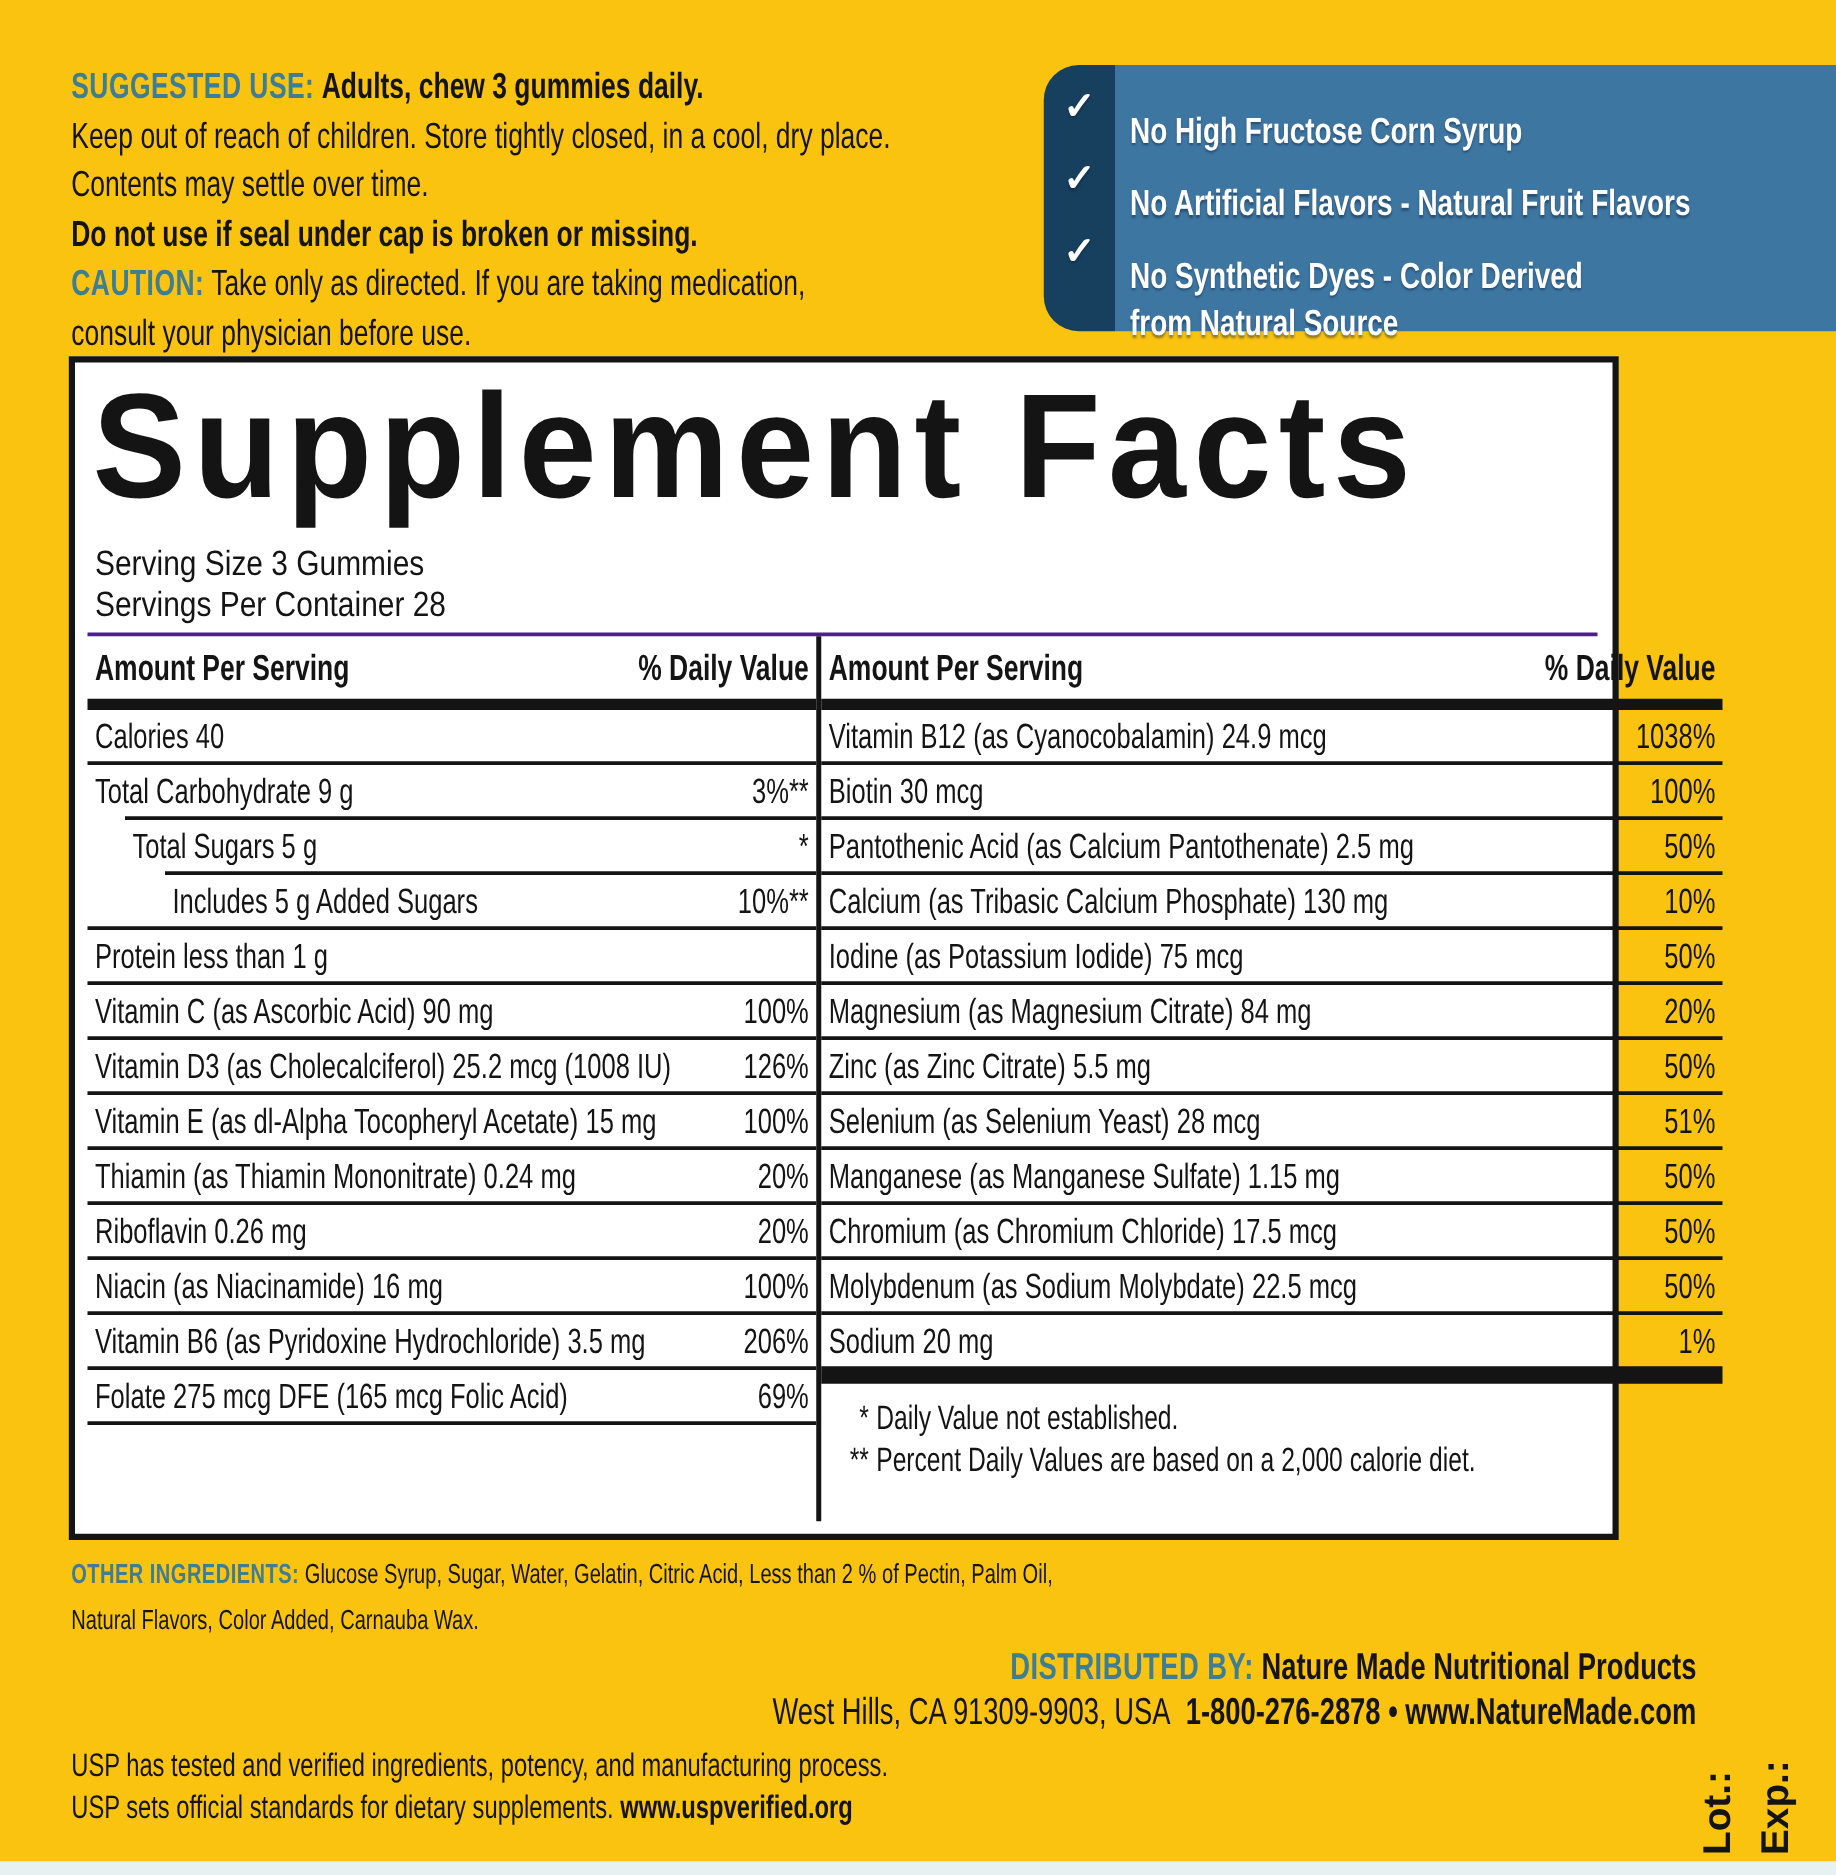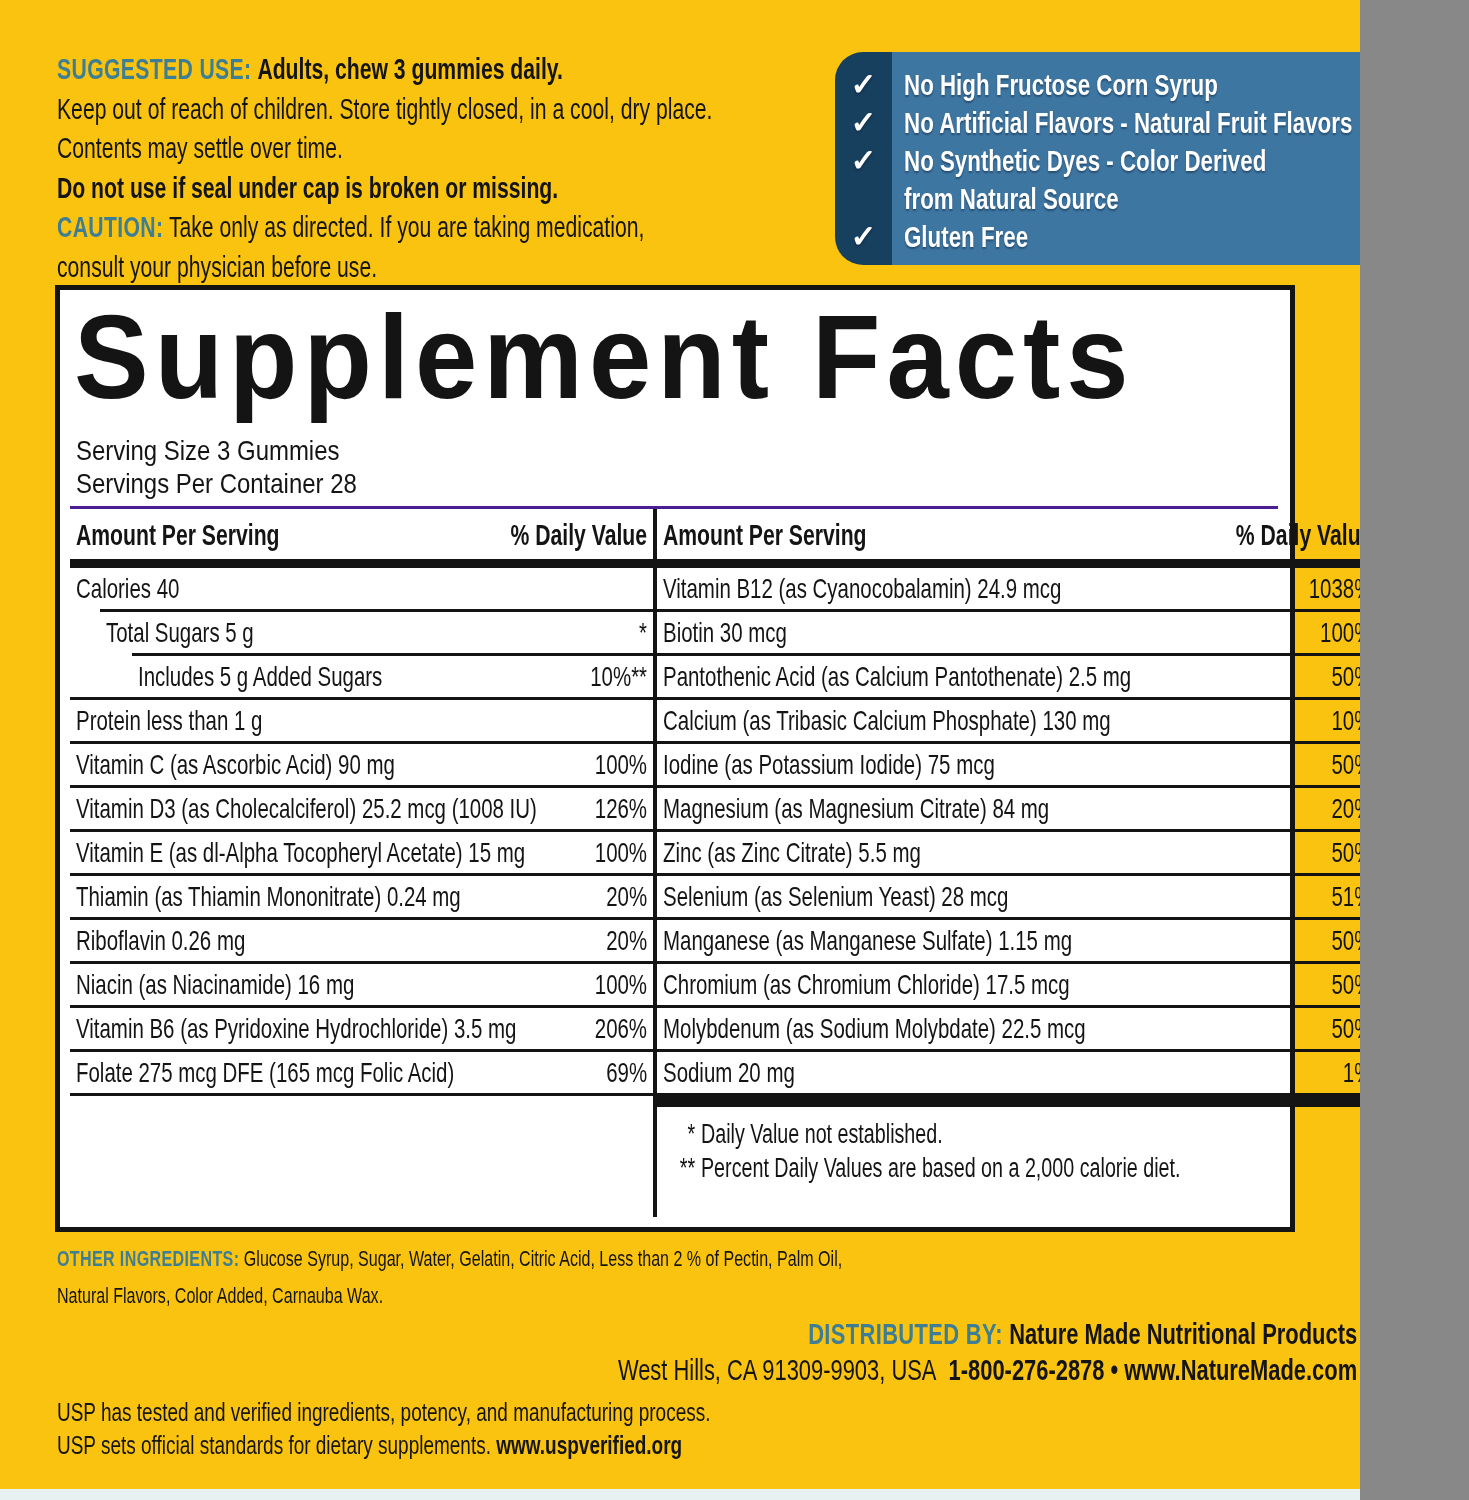--- a/index.html
+++ b/index.html
@@ -1,17 +1,17 @@
 <!DOCTYPE html>
 <html><head>
 <meta charset="utf-8">
 <style>
   html,body { margin:0; padding:0; background:#888; }
   .canvas {
-    position:relative; width:1360px; height:1500px; overflow:hidden;
+    position:relative; width:1469px; height:1500px; overflow:hidden;
     background:#fac30f; color:#141414;
     font-family:"Liberation Sans", sans-serif;
   }
   
   .cx { width:137%; transform:scaleX(0.73); transform-origin:0 0; }
   .cx85 { width:117%; transform:scaleX(0.855); transform-origin:0 0; }
   .nw { white-space:nowrap; }
   .b { font-weight:bold; }
   .teal { color:#3e7e94; font-weight:bold; letter-spacing:0.5px; }
 
@@ -20,21 +20,21 @@
 
   
   .callout {
     position:absolute; left:835px; top:52px; width:634px; height:213px;
     background:linear-gradient(90deg,#173f5e 0,#173f5e 57px,#3e76a2 57px);
     border-radius:28px 0 0 28px; box-sizing:border-box; padding-top:14px;
     color:#fff; text-shadow:0 2px 2px rgba(10,30,55,.45);
   }
   .citem { display:flex; align-items:flex-start; }
   .ccheck { flex:0 0 57px; text-align:center; font-size:31px; font-weight:bold; line-height:38px; }
-  .ctext { flex:1; font-size:29px; font-weight:bold; line-height:38px; padding-left:12px; }
+  .ctext { flex:1; font-size:29px; font-weight:bold; line-height:38px; padding-left:12px;margin-top:20px; }
   .ctext .cxc { width:130%; transform:scaleX(0.77); transform-origin:0 0; white-space:nowrap; }
 
   
   .panel {
     position:absolute; left:55px; top:285px; width:1240px; height:947px;
     background:#fff; border:5px solid #141414; box-sizing:border-box;
   }
   .title { margin:8px 0 0 14px; font-size:112px; line-height:1.0; font-weight:bold;
            letter-spacing:6px; transform:scaleY(1.06); transform-origin:0 0; }
   .serving { margin:24px 0 0 16px; font-size:28px; line-height:33px; }
@@ -129,20 +129,26 @@
             <span>Amount Per Serving</span>
             <span>% Daily Value</span>
           </div>
         </div>
         <div class="row nt">
             <div class="ri">
               <span class="lbl">Calories 40</span>
               <span class="val"></span>
             </div>
           </div>
+        <div class="row">
+            <div class="ri">
+              <span class="lbl">Total Carbohydrate  9 g</span>
+              <span class="val">3%**</span>
+            </div>
+          </div>
         <div class="row ind1">
             <div class="ri">
               <span class="lbl">Total Sugars  5 g</span>
               <span class="val">*</span>
             </div>
           </div>
         <div class="row ind2">
             <div class="ri">
               <span class="lbl">Includes  5 g Added Sugars</span>
               <span class="val">10%**</span>

